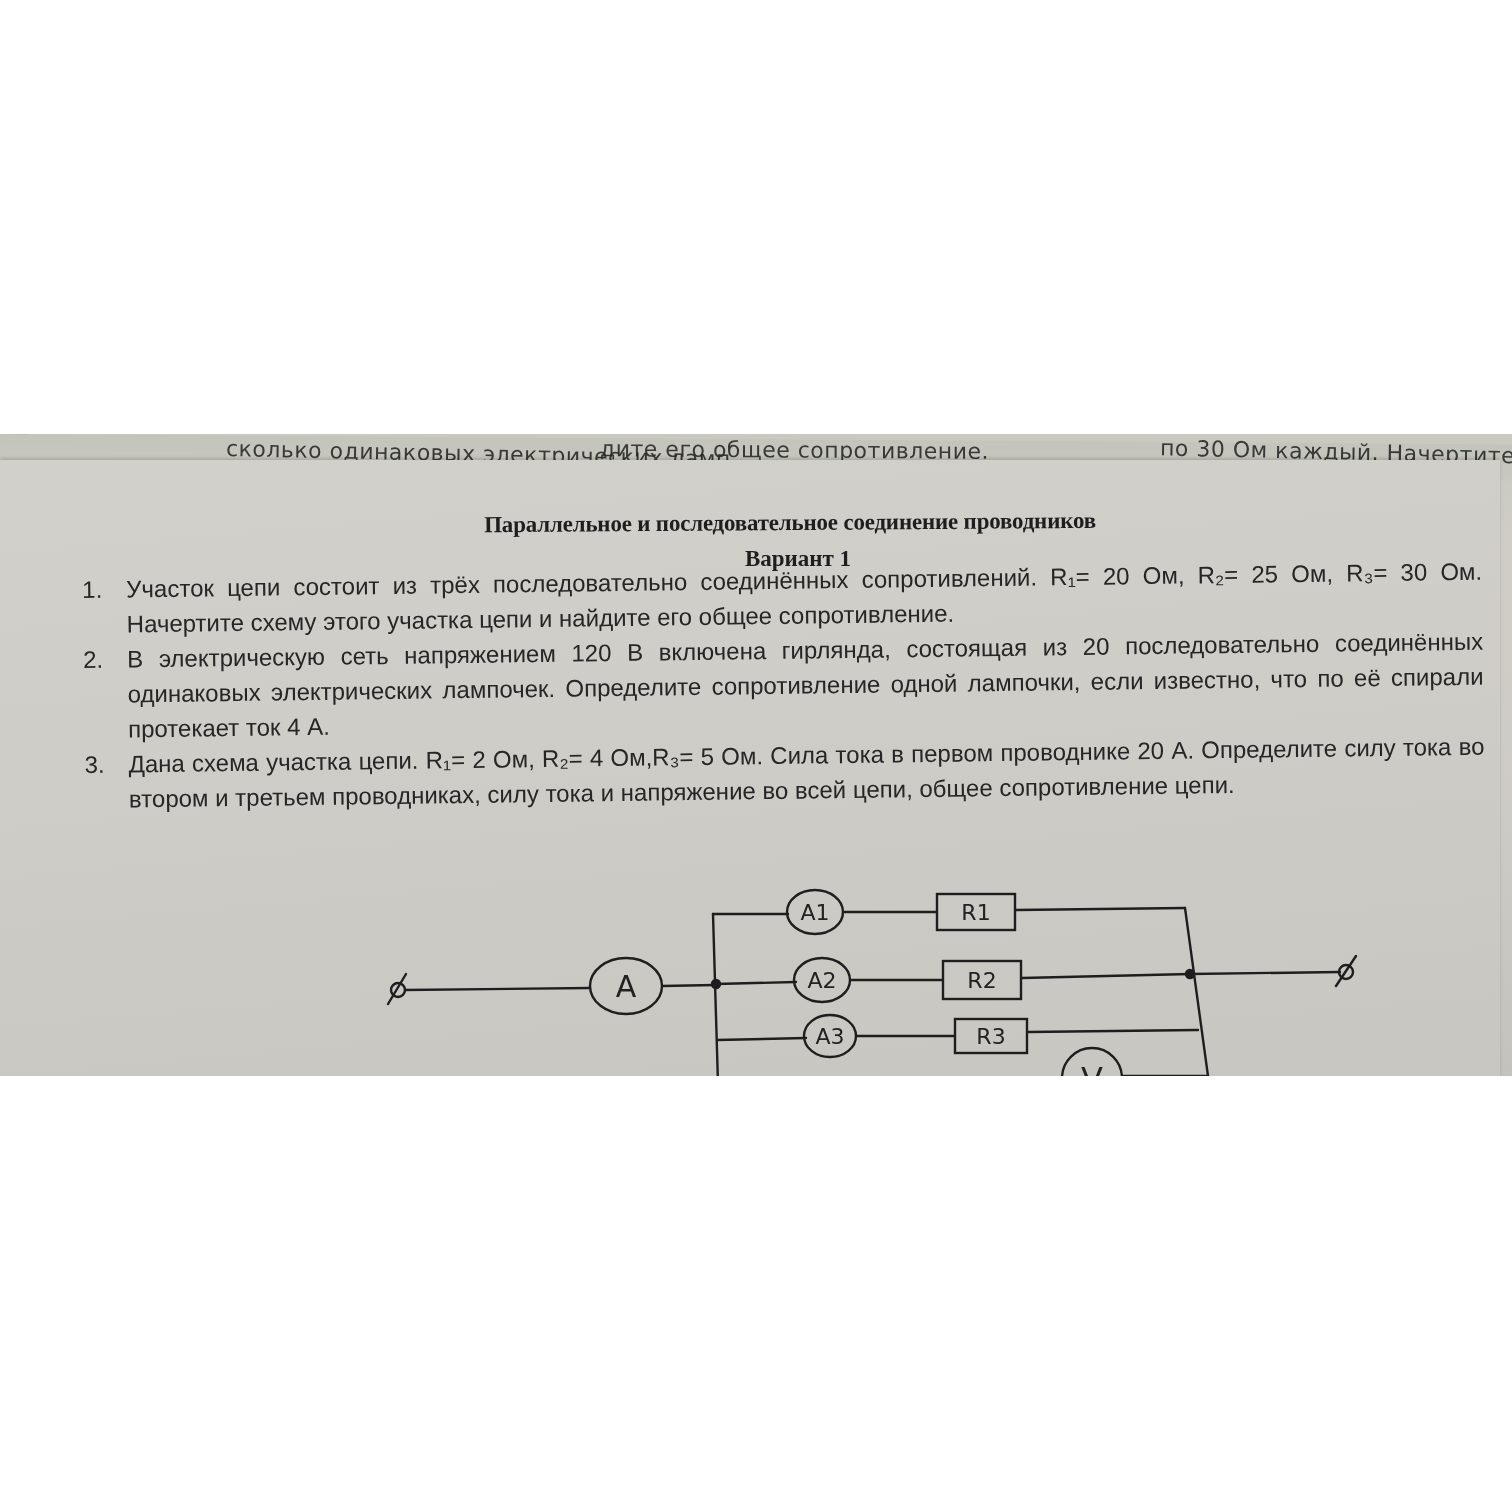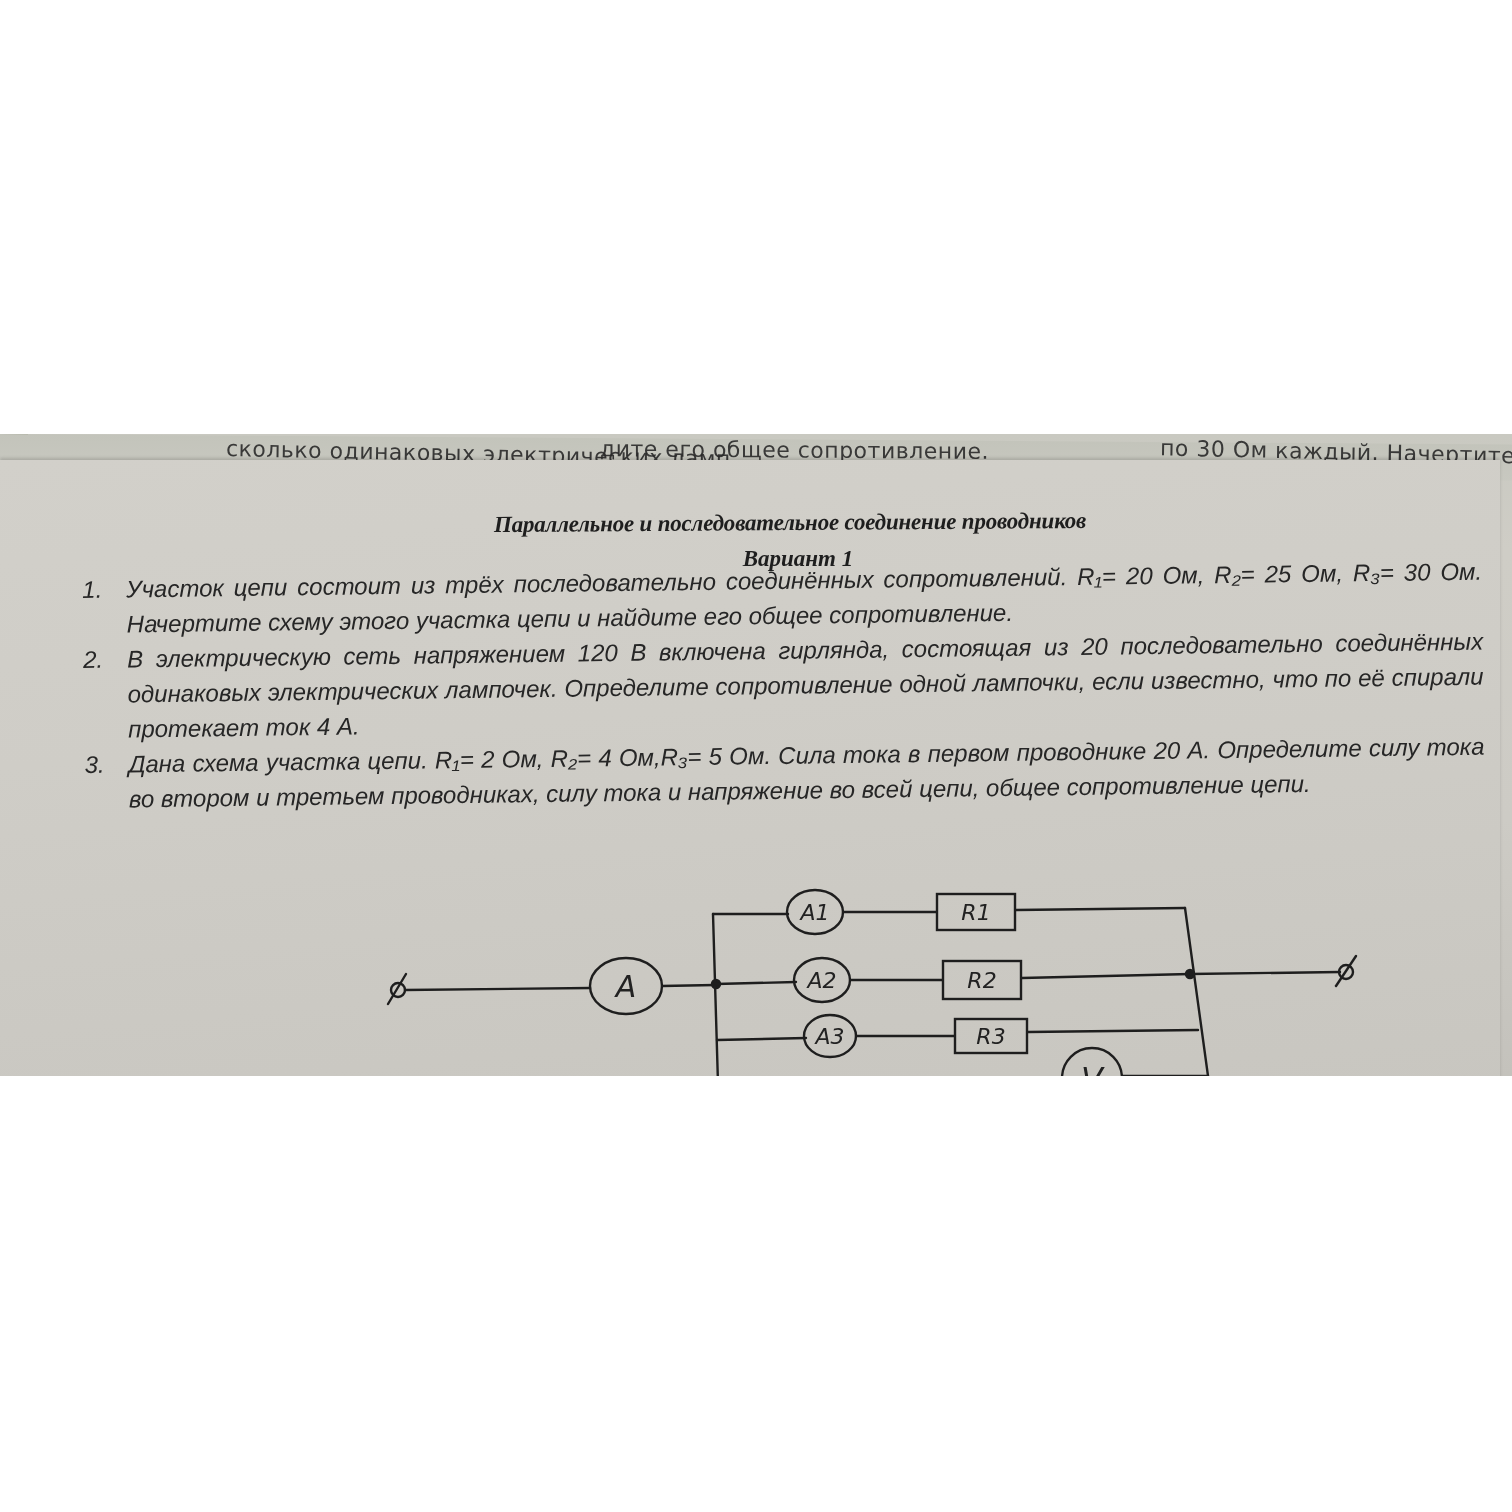--- a/index.html
+++ b/index.html
@@ -50,21 +50,20 @@
       opacity: 0.9;
     }
     .sheet {
       position: absolute;
       left: 0;
       top: 26px;
       width: 1500px;
       height: 640px;
       background: linear-gradient(175deg, #d2d0ca 0%, #cfcdc7 40%, #c8c6c0 100%);
       box-shadow: 0 -2px 3px rgba(0,0,0,0.15);
-      font-style: italic;
     }
     .title {
       position: absolute;
       left: 0;
       width: 1580px;
       top: 50px;
       text-align: center;
       font-weight: bold;
       font-size: 23px;
       color: #1e1e1e;

